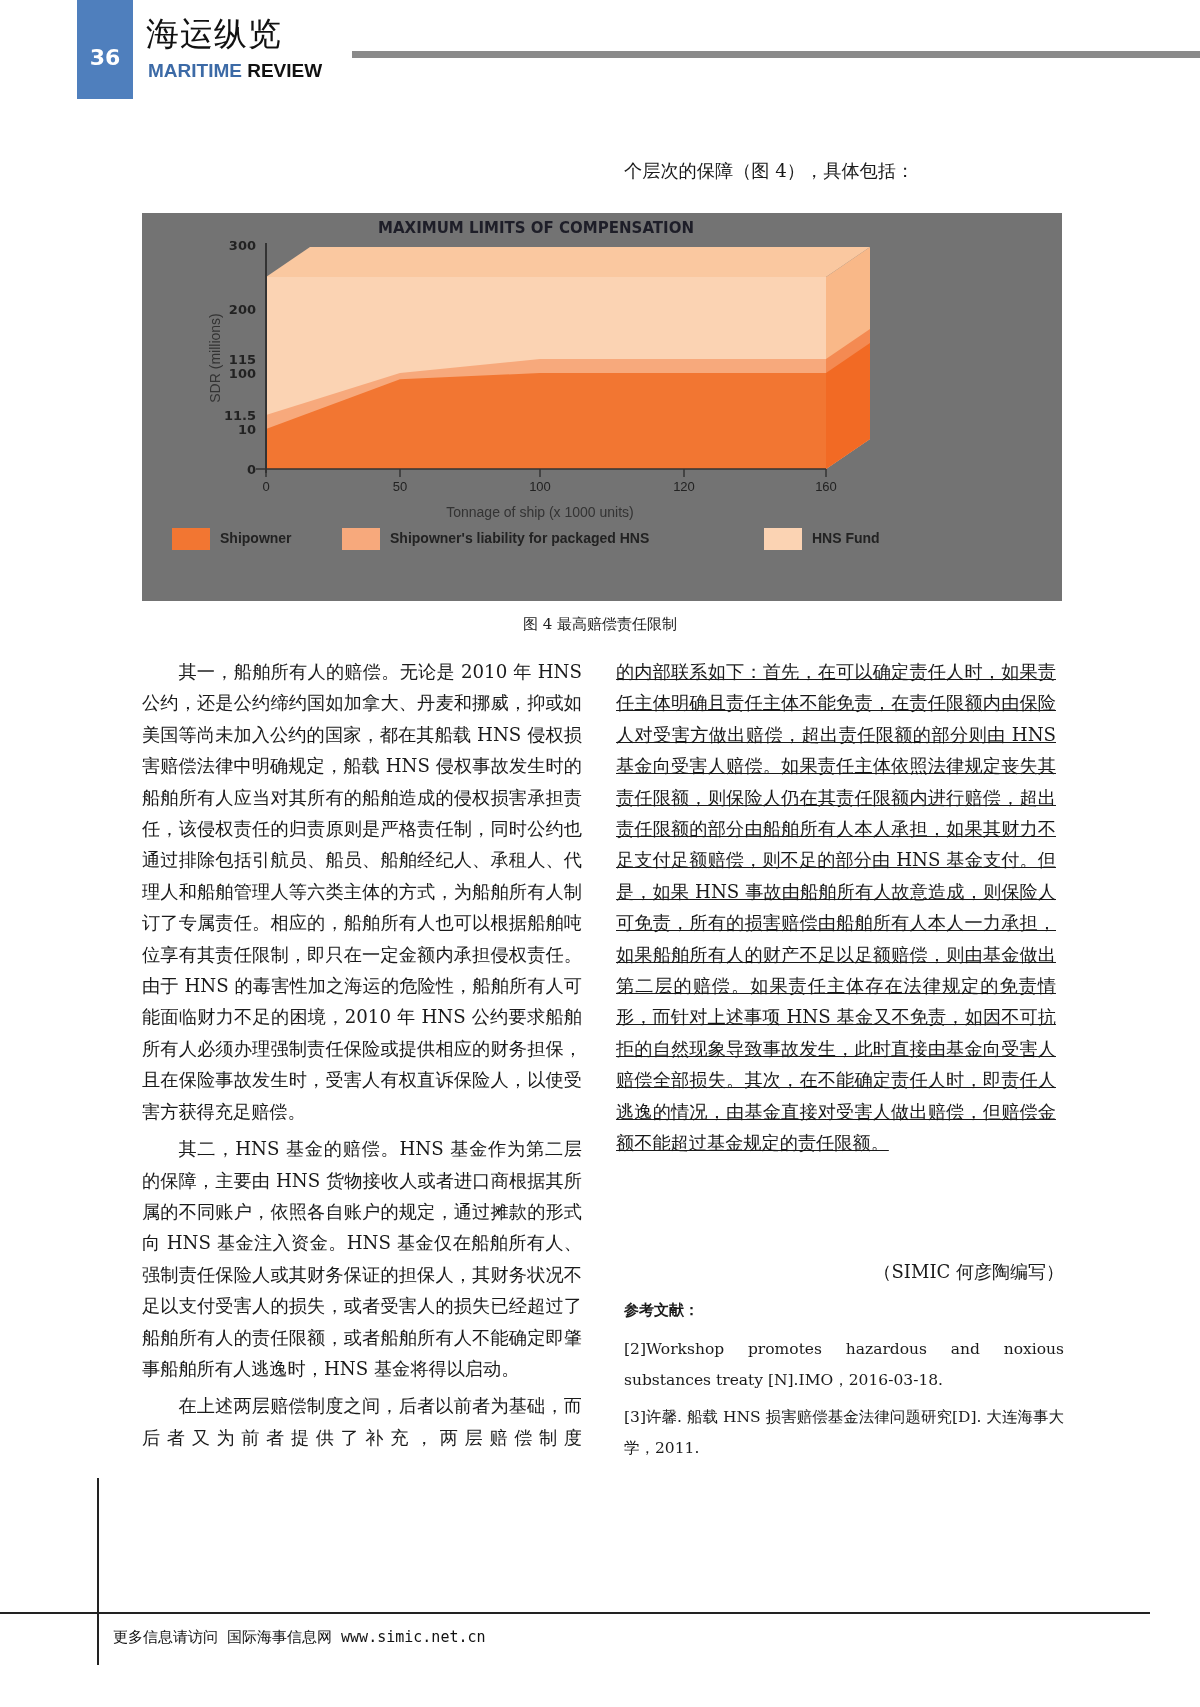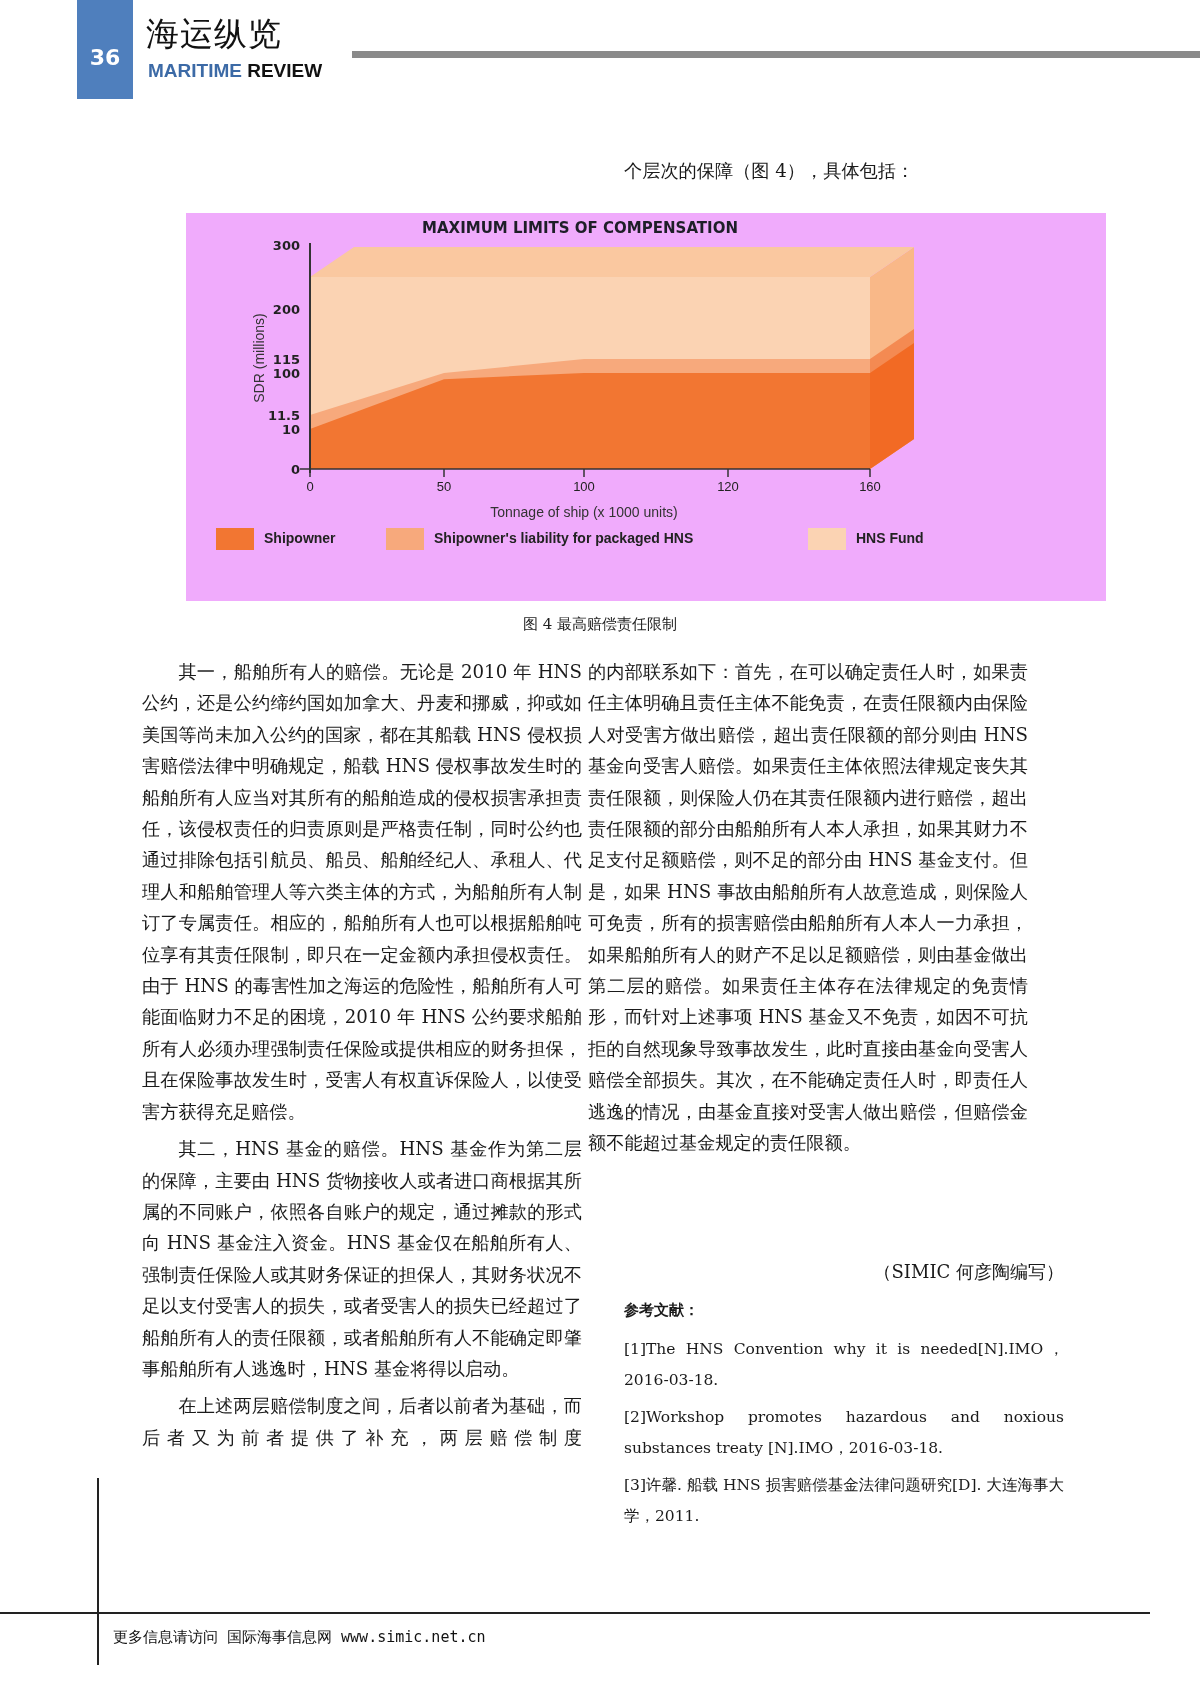--- a/index.html
+++ b/index.html
@@ -18,25 +18,25 @@
   .mag-sub .black { color:#111;margin-top:44px; }
   .head-rule { position:absolute; left:352px; top:51px; width:848px; height:7px; background:#8a8a8a; }
 
   
   .col { position:absolute; font-size:18.2px; line-height:31.4px; text-align:justify; }
   .col p { margin:0; }
   .indent { text-indent:2em; }
   .col-top-left { left:142px; top:143px; width:440px; }
   .col-top-right { left:624px; top:143px; width:440px;margin-top:12px; }
   .col-left { left:142px; top:656px; width:440px; }
-  .col-right { left:588px; top:656px; width:440px; }
+  .col-right { left:616px; top:656px; width:440px;text-decoration:underline; }
   .gap { height:6px; }
 
   
-  .figure { position:absolute; left:142px; top:213px; width:920px; height:388px; background:#f0abfc;margin-left:44px; }
+  .figure { position:absolute; left:142px; top:213px; width:920px; height:388px; background:#737373; }
   .figure svg { position:absolute; left:0; top:0; }
   .caption { position:absolute; left:0; width:1200px; top:615px; text-align:center; font-size:15px; color:#222; }
 
   .author { position:absolute; left:624px; width:440px; top:1260px; text-align:right; font-size:18px; }
   .refs-title { position:absolute; left:624px; top:1301px; font-size:15px; font-weight:bold;
                 font-family:"DejaVu Sans","Liberation Sans",sans-serif; }
   .refs { position:absolute; left:624px; top:1334px; width:440px; font-size:15.5px; line-height:31px; text-align:justify; }
   .refs p { margin:0 0 6px 0; }
   .justify-last { text-align-last:justify; }
 
@@ -116,20 +116,19 @@
   <div class="gap"></div>
   <p class="indent justify-last">在上述两层赔偿制度之间，后者以前者为基础，而后者又为前者提供了补充，两层赔偿制度</p>
 </div>
 <div class="col col-right">
   <p>的内部联系如下：首先，在可以确定责任人时，如果责任主体明确且责任主体不能免责，在责任限额内由保险人对受害方做出赔偿，超出责任限额的部分则由 HNS 基金向受害人赔偿。如果责任主体依照法律规定丧失其责任限额，则保险人仍在其责任限额内进行赔偿，超出责任限额的部分由船舶所有人本人承担，如果其财力不足支付足额赔偿，则不足的部分由 HNS 基金支付。但是，如果 HNS 事故由船舶所有人故意造成，则保险人可免责，所有的损害赔偿由船舶所有人本人一力承担，如果船舶所有人的财产不足以足额赔偿，则由基金做出第二层的赔偿。如果责任主体存在法律规定的免责情形，而针对上述事项 HNS 基金又不免责，如因不可抗拒的自然现象导致事故发生，此时直接由基金向受害人赔偿全部损失。其次，在不能确定责任人时，即责任人逃逸的情况，由基金直接对受害人做出赔偿，但赔偿金额不能超过基金规定的责任限额。</p>
 </div>
 <div class="author">（SIMIC 何彦陶编写）</div>
 
 <div class="refs-title">参考文献：</div>
 <div class="refs">
-  <p>[1]The HNS Convention why it is needed[N].IMO，2016-03-18.</p>
   <p>[2]Workshop promotes hazardous and noxious substances treaty [N].IMO，2016-03-18.</p>
   <p>[3]许馨. 船载 HNS 损害赔偿基金法律问题研究[D]. 大连海事大学，2011.</p>
 </div>
 
 <div class="foot-vline"></div>
 <div class="foot-rule"></div>
 <div class="foot-text">更多信息请访问 国际海事信息网 www.simic.net.cn</div>
 
 </body></html>

